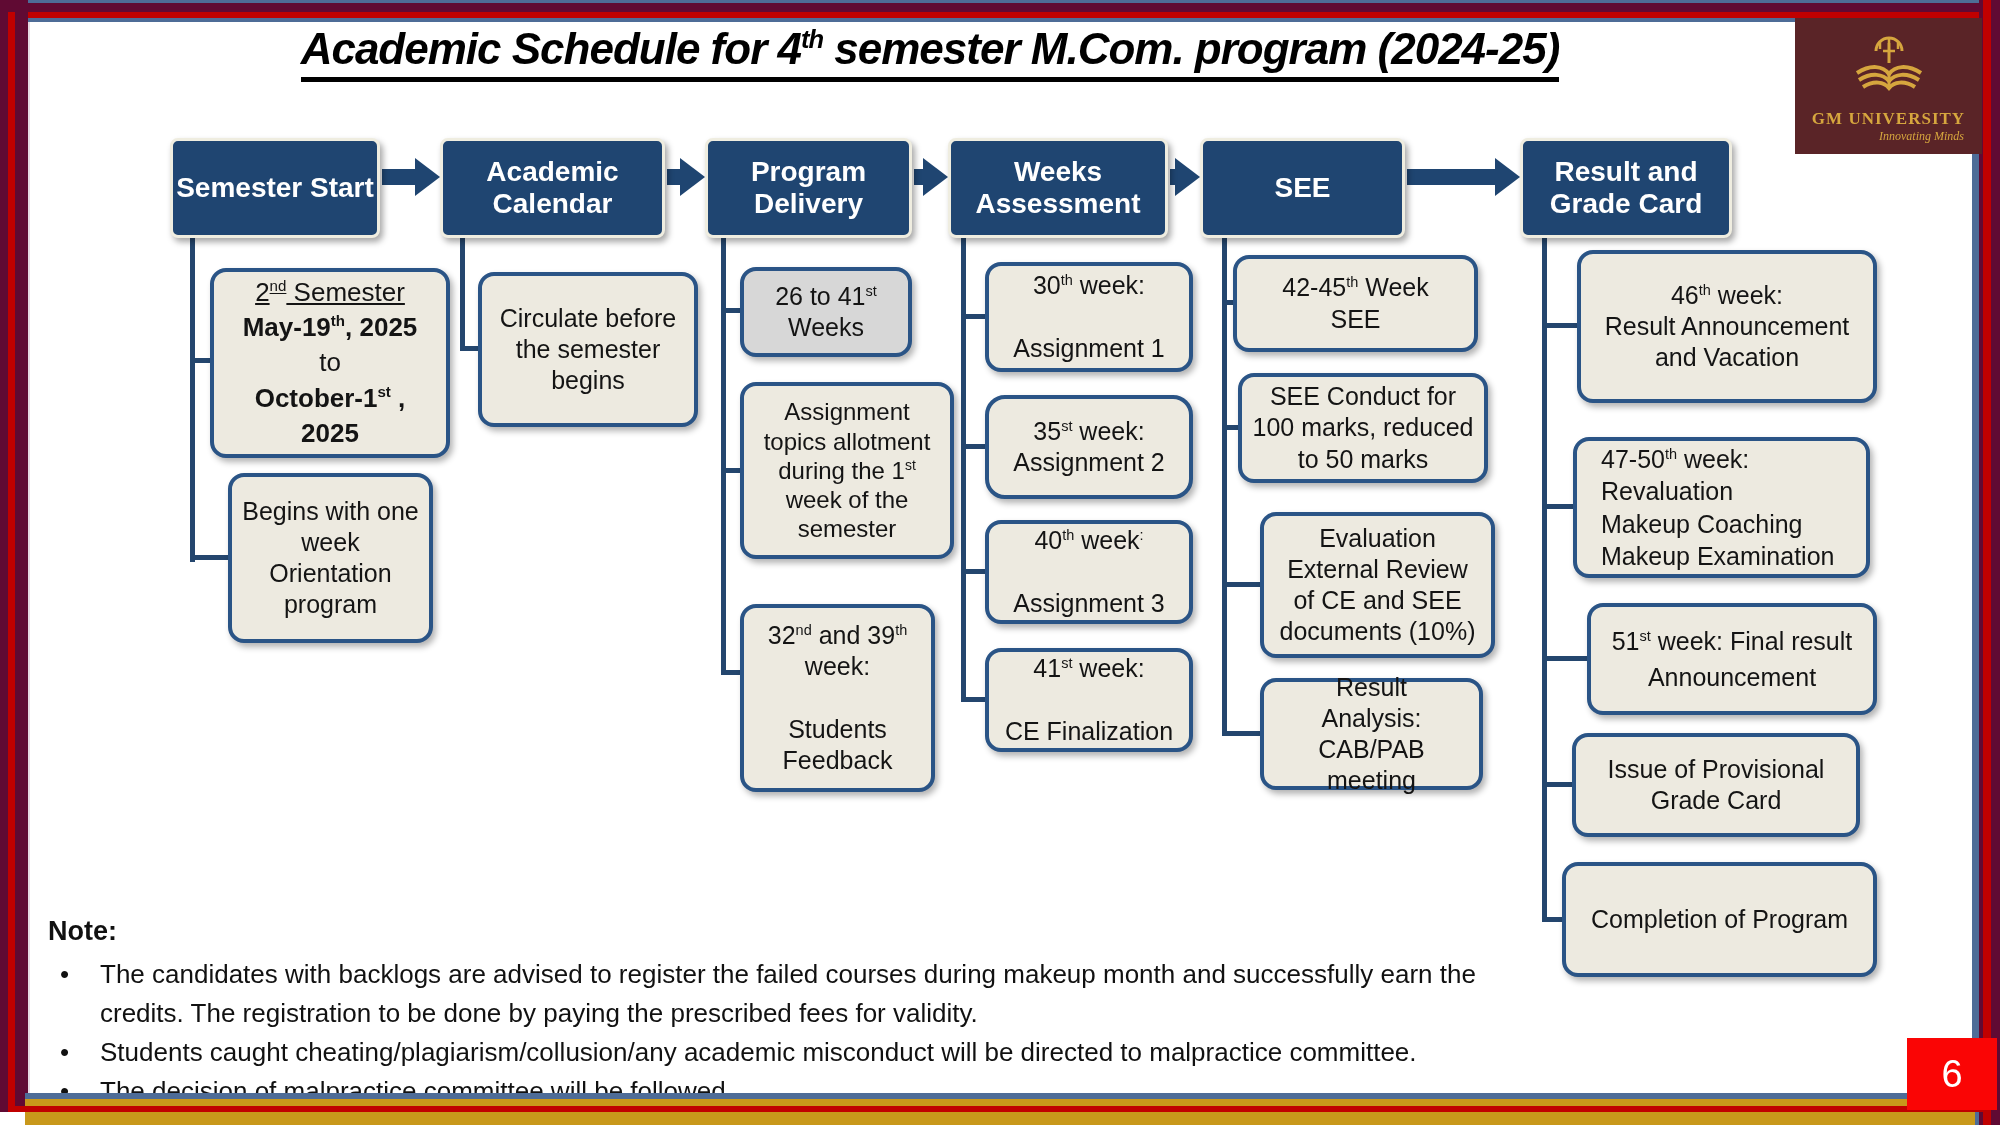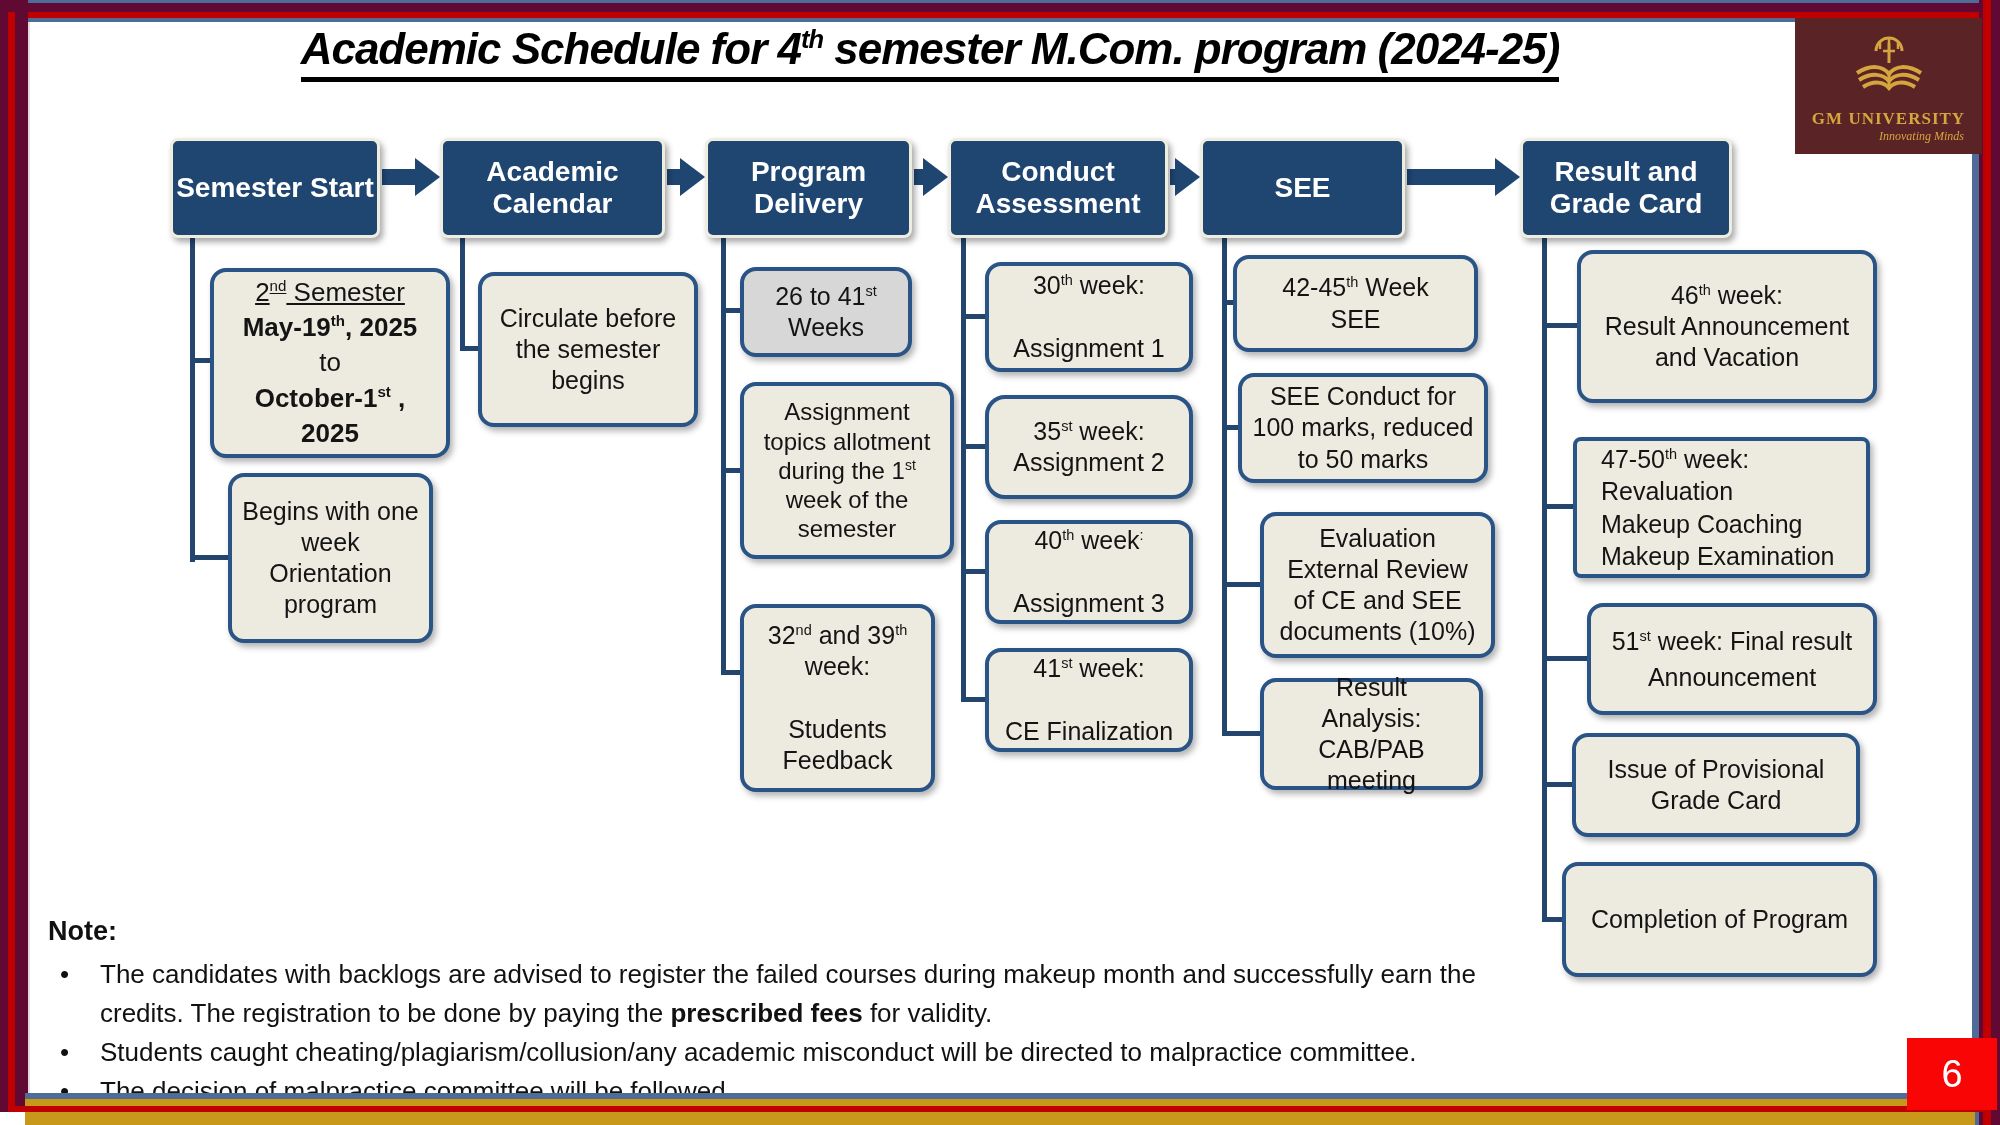--- a/index.html
+++ b/index.html
@@ -74,21 +74,21 @@
       <path d="M42 45 V60" stroke="#D6A63E" stroke-width="3"></path>
     </svg>
   </span>
   <span class="logo-name">GM UNIVERSITY</span>
   <span class="logo-tag">Innovating Minds</span>
 </div>
 
 <div class="hbox" style="left:170px;width:210px;">Semester Start</div>
 <div class="hbox" style="left:440px;width:225px;">Academic Calendar</div>
 <div class="hbox" style="left:705px;width:207px;">Program Delivery</div>
-<div class="hbox" style="left:948px;width:220px;">Conduct Assessment</div>
+<div class="hbox" style="left:948px;width:220px;">Weeks Assessment</div>
 <div class="hbox" style="left:1200px;width:205px;">SEE</div>
 <div class="hbox" style="left:1520px;width:212px;">Result and Grade Card</div>
 
 <div class="harrow" style="left:382px;width:33px;"></div>
 <div class="harrow" style="left:667px;width:13px;"></div>
 <div class="harrow" style="left:914px;width:9px;"></div>
 <div class="harrow" style="left:1170px;width:5px;"></div>
 <div class="harrow" style="left:1407px;width:88px;"></div>
 
 <div class="vline" style="left:190px;top:238px;height:324px;"></div>
@@ -165,36 +165,36 @@
 <div class="sbox" style="left:1260px;top:512px;width:235px;height:146px;">
   <div class="sbox-inner"><span>Evaluation External Review of CE and SEE documents (10%)</span></div>
   </div>
 <div class="sbox" style="left:1260px;top:678px;width:223px;height:112px;padding:6px 20px;">
   <div class="sbox-inner"><span>Result Analysis: CAB/PAB meeting</span></div>
   </div>
 
 <div class="sbox" style="left:1577px;top:250px;width:300px;height:153px;">
   <div class="sbox-inner"><span>46</span><sup>th</sup><span> week:</span><br><span>Result  Announcement and Vacation</span></div>
   </div>
-<div class="sbox left" style="left:1573px;top:437px;width:297px;height:141px;line-height:1.3;border-radius:8px;">
+<div class="sbox left" style="left:1573px;top:437px;width:297px;height:141px;line-height:1.3;">
   <div class="sbox-inner"><span>47-50</span><sup>th</sup><span> week:</span><br><span>Revaluation</span><br><span>Makeup Coaching</span><br><span>Makeup Examination</span></div>
   </div>
 <div class="sbox" style="left:1587px;top:603px;width:290px;height:112px;line-height:1.45;">
   <div class="sbox-inner"><span>51</span><sup>st</sup><span> week: Final result Announcement</span></div>
   </div>
 <div class="sbox" style="left:1572px;top:733px;width:288px;height:104px;">
   <div class="sbox-inner"><span>Issue of Provisional Grade Card</span></div>
   </div>
 <div class="sbox" style="left:1562px;top:862px;width:315px;height:115px;">
   <div class="sbox-inner"><span>Completion of Program</span></div>
   </div>
 
 <div class="note">
   <div class="note-label">Note:</div>
-  <div class="bullet b1"><span>The candidates with backlogs are advised to register the failed courses during makeup month and successfully earn the credits. The registration to be done by paying the </span><span style="font-weight: bold;">prescribed fees</span><span> for validity.</span></div>
+  <div class="bullet b1"><span>The candidates with backlogs are advised to register the failed courses during makeup month and successfully earn the credits. The registration to be done by paying the </span><span style="font-weight: normal;">prescribed fees</span><span> for validity.</span></div>
   <div class="bullet"><span>Students caught cheating/plagiarism/collusion/any academic misconduct will be directed to malpractice committee.</span></div>
   <div class="bullet"><span>The decision of malpractice committee will be followed.</span></div>
 </div>
 
 <div class="footer-text">G M University, Davanagere Karnataka india</div>
 <div class="pagebox">
   <span>6</span>
 </div>
 
 </body></html>

